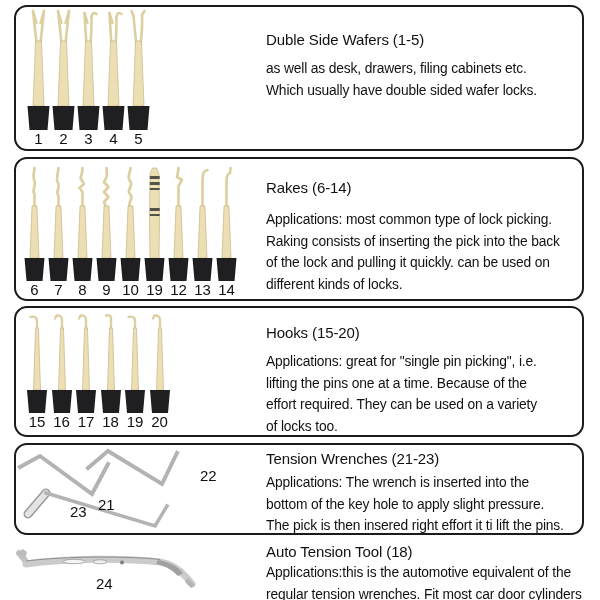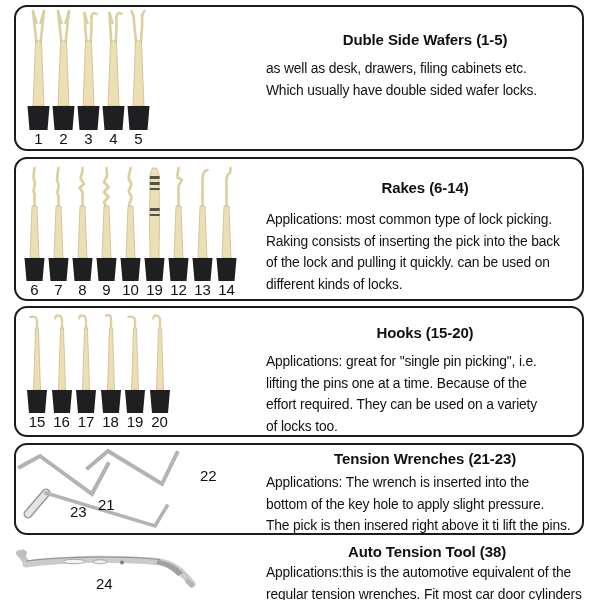--- a/index.html
+++ b/index.html
@@ -8,21 +8,21 @@
     background:#ffffff;color:#111;
     font-family:"Liberation Sans", sans-serif;
     -webkit-font-smoothing:antialiased;
   }
   .box{
     position:absolute;left:14px;width:570px;box-sizing:border-box;
     border:2px solid #1b1b1b;border-radius:13px;background:#fff;
   }
   .box--open{border:none;border-radius:0;}
   .text-col{position:absolute;left:250px;width:318px;}
-  .sec-title{font-size:15px;font-weight:bold;text-align:center;letter-spacing:-0.1px;}
+  .sec-title{font-size:15px;font-weight:normal;letter-spacing:-0.1px;}
   .sec-body{font-size:13.8px;line-height:21.5px;letter-spacing:-0.15px;}
   .tools{position:absolute;display:flex;align-items:flex-end;}
   .pick{display:flex;flex-direction:column;align-items:center;}
   .pick .num,.metal-num{
     font-size:15px;line-height:16px;color:#111;text-align:center;display:block;
   }
   .tools-1 .pick{width:25px;}
   .tools-2 .pick{width:23px;margin-right:1px;}
   .tools-3 .pick{width:24px;margin-right:0.5px;}
   .psvg{display:block;}
@@ -302,38 +302,38 @@
     <polyline points="30,48 139,81 151,61" stroke="#b3b3b3" stroke-width="3.5" fill="none" stroke-linejoin="miter" stroke-linecap="square"></polyline>
   </svg>
   <span class="metal-num" style="left:82px;top:52px;">21</span>
   <span class="metal-num" style="left:146px;top:23px;margin-left:38px;">22</span>
   <span class="metal-num" style="left:54px;top:59px;">23</span>
   <div class="text-col" style="top:5px;">
     <div class="sec-title">Tension Wrenches (21-23)</div>
     <div class="sec-body" style="margin-top:5px;">
       <div>Applications: The wrench is inserted into the</div>
       <div>bottom of the key hole to apply slight pressure.</div>
-      <div>The pick is then insered right above it ti lift the pins.</div>
+      <div>The pick is then insered right effort it ti lift the pins.</div>
     </div>
   </div>
 </div>
 
 <div class="box box--open" style="top:538px;height:62px;left:0;width:600px;">
   <svg style="position:absolute;left:12px;top:8px;" width="195" height="42" viewBox="0 0 195 42">
     <line x1="16" y1="18" x2="7" y2="7" stroke="#c4c4c4" stroke-width="6" stroke-linecap="round"></line>
     <path d="M4,8 L11,3 L15,6 L13,13 Z" fill="#bdbdbd"></path>
     <path d="M14,18 C55,12 115,12 148,16 C159,18 167,23 174,31 L180,38" stroke="#cbcbcb" stroke-width="7" fill="none" stroke-linecap="round"></path>
     <path d="M14,15 C55,10 115,10 148,13.5" stroke="#8f8f8f" stroke-width="1" fill="none"></path>
     <path d="M146,14 C158,16 165,20 171,27 L166,30 C159,23 152,19 144,18 Z" fill="#a0a0a0"></path>
     <path d="M176,32 L183,39 L179,42 L173,36 Z" fill="#b5b5b5"></path>
     <ellipse cx="62" cy="15.5" rx="11" ry="2.2" fill="#f4f4f4" stroke="#999999" stroke-width="0.8"></ellipse>
     <ellipse cx="88" cy="15.8" rx="7" ry="2" fill="#efefef" stroke="#999999" stroke-width="0.8"></ellipse>
     <circle cx="110" cy="16.5" r="2" fill="#808080"></circle>
   </svg>
   <span class="metal-num" style="left:96px;top:38px;">24</span>
   <div class="text-col" style="top:5px;left:266px;width:322px;">
-    <div class="sec-title">Auto Tension Tool (38)</div>
+    <div class="sec-title">Auto Tension Tool (18)</div>
     <div class="sec-body" style="margin-top:2px;">
       <div>Applications:this is the automotive equivalent of the</div>
       <div>regular tension wrenches. Fit most car door cylinders</div>
     </div>
   </div>
 </div>
 
 </body></html>

